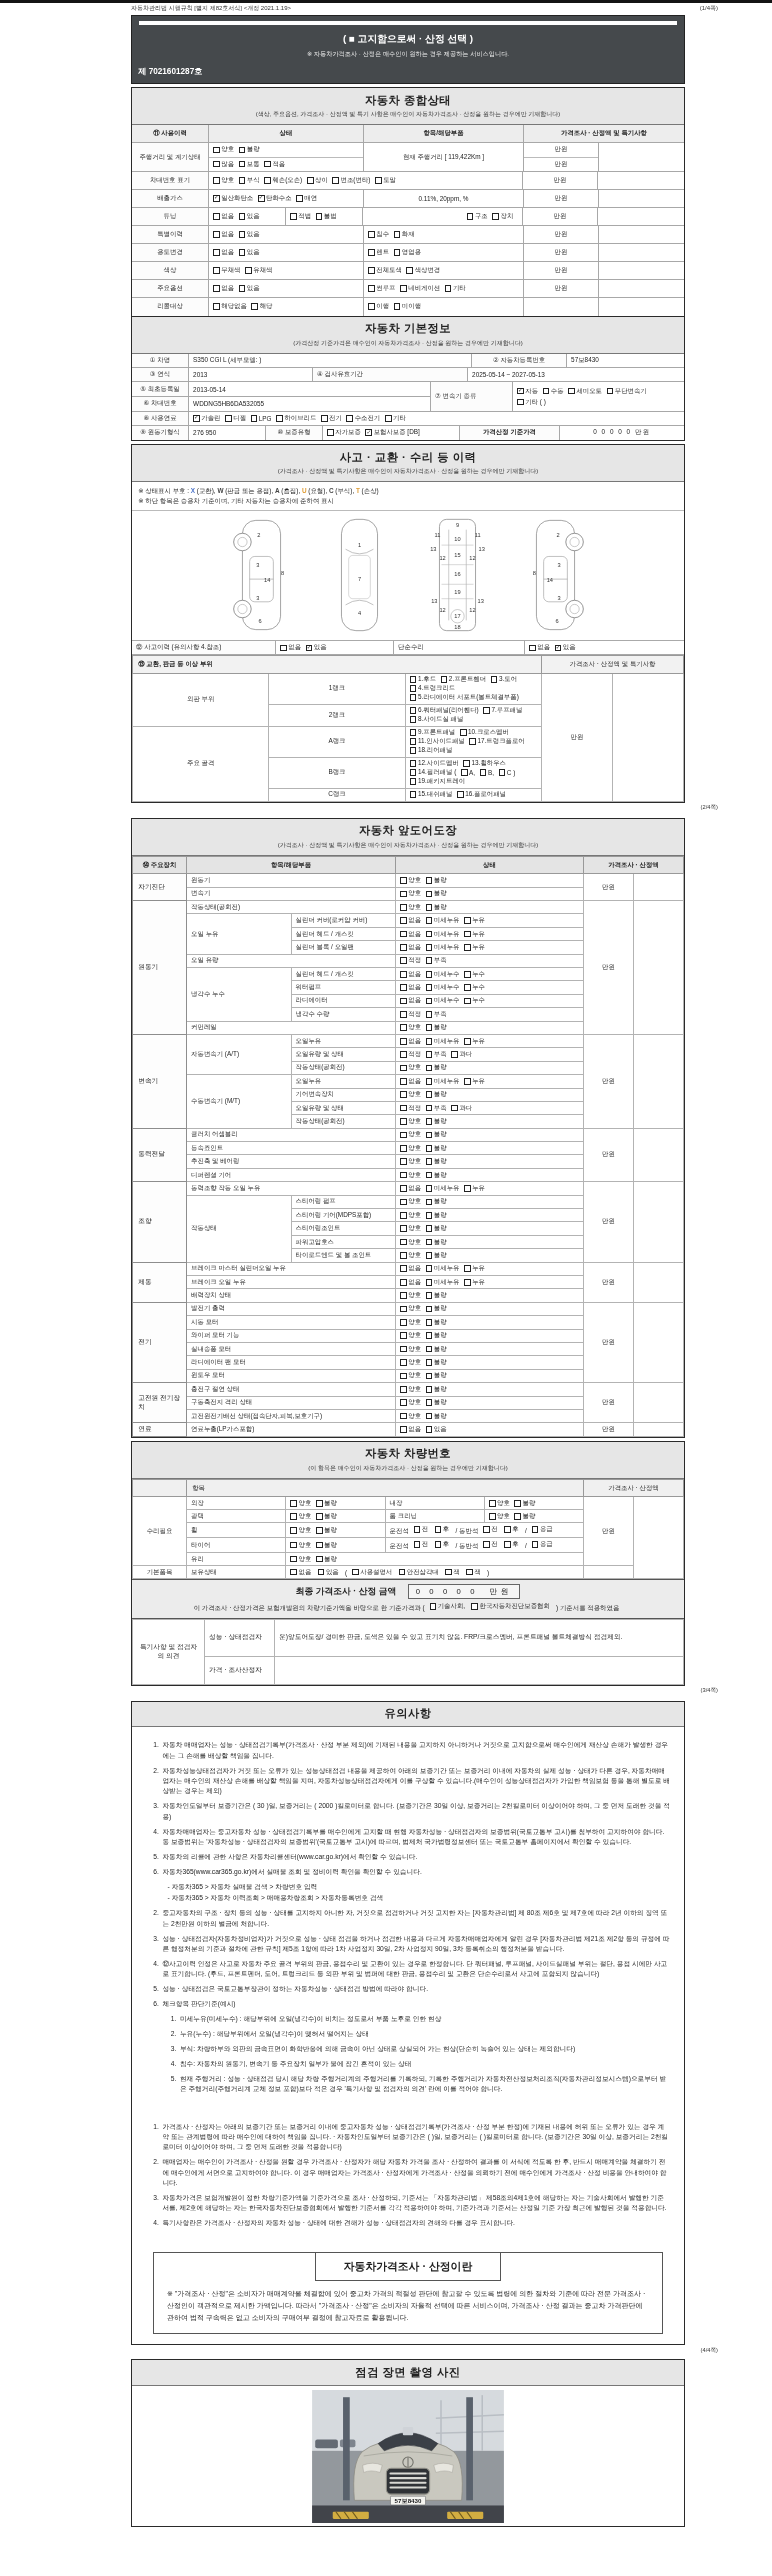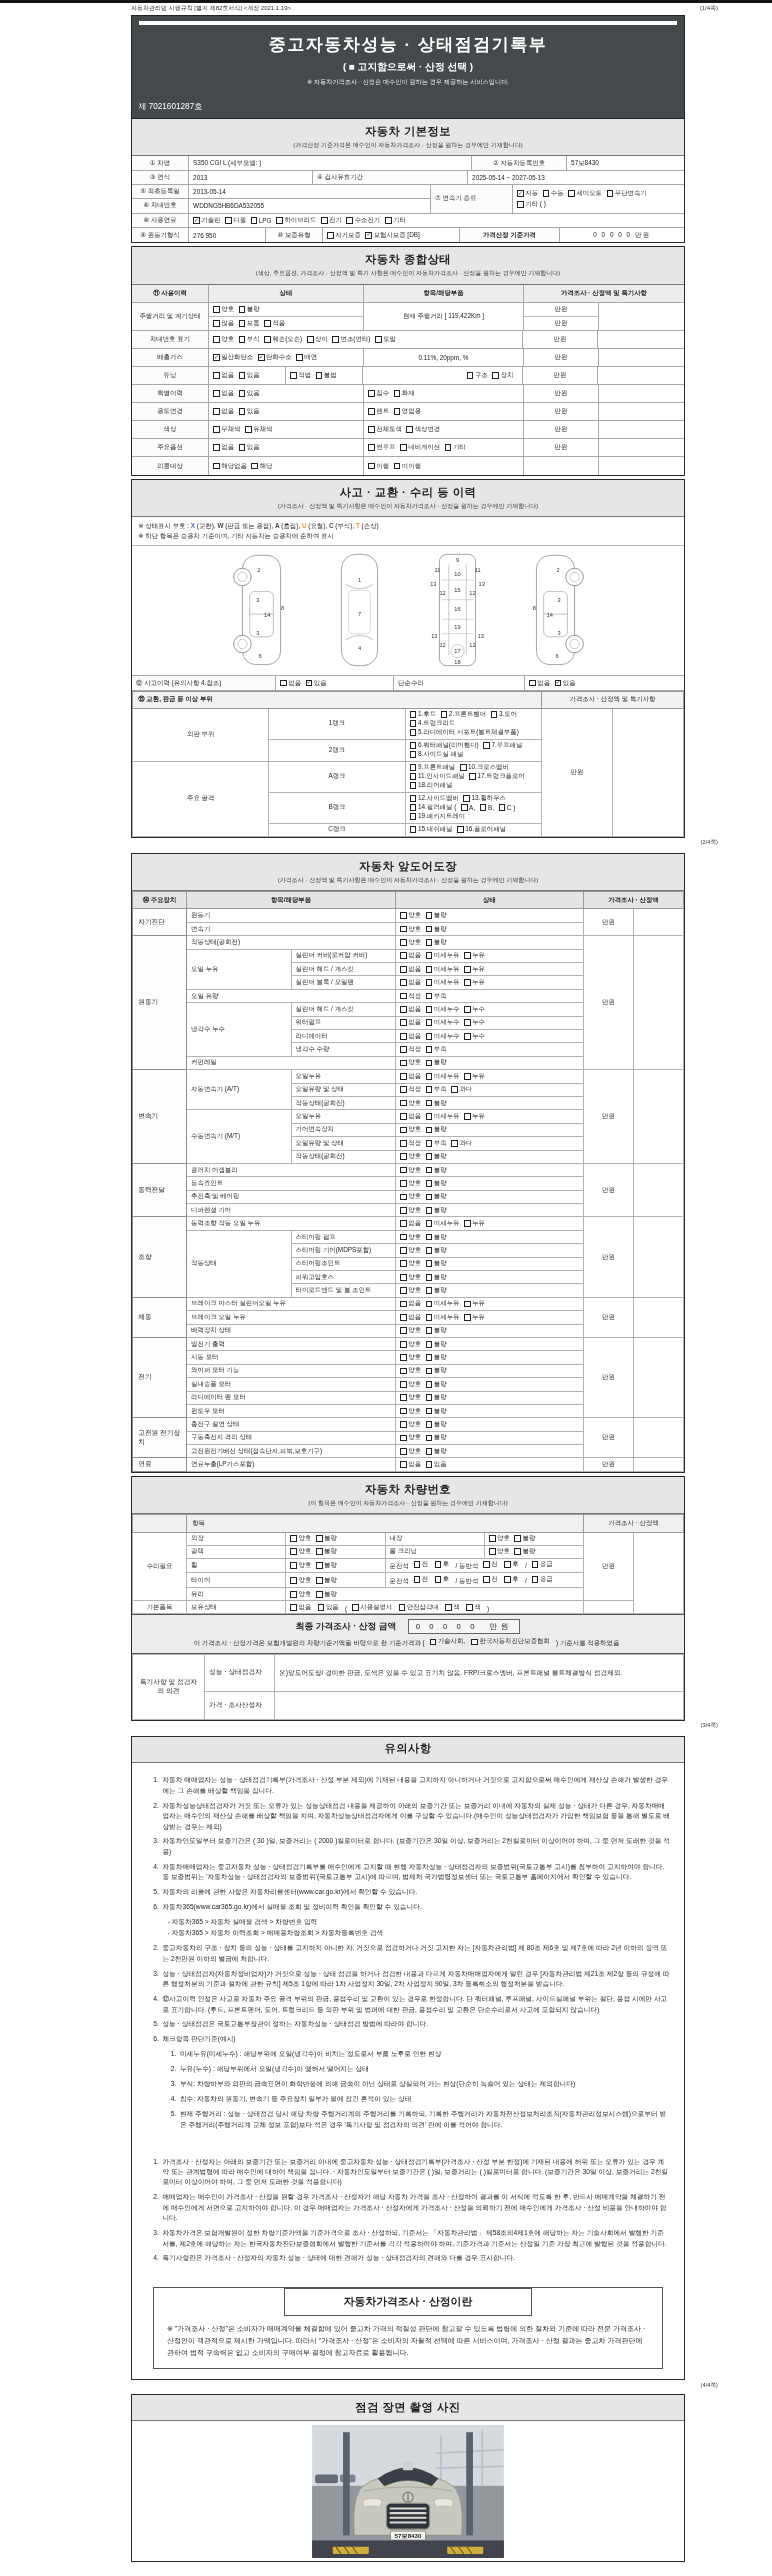--- a/index.html
+++ b/index.html
@@ -8,21 +8,21 @@
 .top-rule{height:2.6px;background:#141414;width:100%}
 .meta-row{width:587px;margin:1.5px 0 2.1px 131px;display:flex;justify-content:space-between;font-size:6px;color:#333}
 .doc{width:554px;margin-left:131px}
 .pgmark{width:587px;margin-left:131px;text-align:right;font-size:5.7px;color:#333;padding:1.5px 0}
 
 .hdr{background:#45494c;color:#fff;padding:4.1px 6.2px 6.2px;border:1px solid #222}
 .hdr .strip{height:3.6px;background:#fff;margin:1px 1px 8.2px}
 .hdr h1{text-align:center;font-size:17px;letter-spacing:1.5px;font-weight:bold}
 .hdr .sel{text-align:center;font-size:9.8px;margin-top:5.2px;font-weight:bold}
 .hdr .hnote{text-align:center;font-size:6.2px;margin-top:3.6px;color:#eee}
-.hdr .docno{font-size:8.2px;font-weight:normal;margin-top:14px}
+.hdr .docno{font-size:8.2px;font-weight:bold;margin-top:7px}
 
 .sec{border:1px solid #2a2a2a;background:#fff}
 .band{background:#e6e6e6;text-align:center;padding:4.6px 0 5.2px;border-bottom:0.5px solid #777}
 .band h2{font-size:11.3px;font-weight:bold;letter-spacing:0.5px}
 .band .bnote{font-size:6px;margin-top:2.6px;color:#333}
 
 .fr{display:flex;border-bottom:0.5px solid #a8a8a8;min-height:14px;align-items:stretch}
 .fr:last-child{border-bottom:0}
 .fc{padding:2.1px 4.1px;display:flex;align-items:center;border-right:0.5px solid #a8a8a8;font-size:6.4px}
 .fc.last{border-right:0}
@@ -54,21 +54,21 @@
 
 .nt-body{padding:8.2px 13.4px 9.3px;font-size:6.7px;color:#222}
 .nt-sub{font-size:7.7px;font-weight:bold;padding:7.2px 13.4px;border-bottom:0.5px solid #bbb}
 .nt-sub2{font-size:7.7px;font-weight:bold;padding:7.2px 13.4px;border-top:0.5px solid #bbb;border-bottom:0.5px solid #bbb;margin-top:4.1px}
 .ni{display:flex;margin:4.6px 0;line-height:1.55}
 .ni .nn{width:13.4px;min-width:13.4px;text-align:right;margin-right:3.6px}
 .ni .ntx{flex:1}
 .ni.sub{margin-left:17.5px}
 .ni.bullet{margin:1px 0 1px 5.2px}
 .pbox{margin:9.3px 20.6px 10.3px;border:0.8px solid #555;padding:0 13.4px 9.3px}
-.pbox .pb-title{width:248px;margin:-0.5px auto 7.2px;border:0.8px solid #555;text-align:center;font-size:10.8px;font-weight:bold;padding:6.2px 0;background:#fff}
+.pbox .pb-title{width:186px;margin:-0.5px auto 7.2px;border:0.8px solid #555;text-align:center;font-size:10.8px;font-weight:bold;padding:6.2px 0;background:#fff}
 .pbox .pb-body{font-size:7px;line-height:1.7}
 
 .op td{font-size:6.7px}
 
 .final{border-top:0.8px solid #555;border-bottom:0.8px solid #555;background:#ececec;text-align:center;padding:4.1px 0 4.6px}
 .final .fl1{font-size:8.8px;font-weight:bold}
 .final .fv{display:inline-block;border:0.5px solid #666;background:#f6f6f6;padding:1.5px 7.2px;margin-left:9.3px;letter-spacing:3.6px;font-size:7.7px}
 .final .fl2{font-size:6px;margin-top:3.1px}
 
 .ph-row{border-bottom:0.5px solid #aaa;display:flex;justify-content:center;padding:3.6px 0}
@@ -81,130 +81,23 @@
 <div class="top-rule"></div>
 <div class="meta-row">
   <span>자동차관리법 시행규칙 [별지 제82호서식] &lt;개정 2021.1.19&gt;</span>
   <span>(1/4쪽)</span>
 </div>
 
 <div class="doc">
 
   <div class="hdr">
     <div class="strip"></div>
-    <h1>중고자동차성능 · 상태점검기록부</h1>
     <div class="sel">( ■ 고지함으로써 · 산정 선택 )</div>
     <div class="hnote">※ 자동차가격조사 · 산정은 매수인이 원하는 경우 제공하는 서비스입니다.</div>
     <div class="docno">제 7021601287호</div>
-  </div>
-
-  <div class="sec" style="border-top:0">
-    <div class="band">
-      <h2>자동차 기본정보</h2>
-      <div class="bnote">(가격산정 기준가격은 매수인이 자동차가격조사 · 산정을 원하는 경우에만 기재합니다)</div>
-    </div>
-    <div id="basic-table">
-        <div class="fr">
-          <div class="fc lab cen" style="width:57px">① 차명</div>
-          <div class="fc" style="width:283px">S350 CGI L (세부모델: )</div>
-          <div class="fc lab cen" style="width:95px">② 자동차등록번호</div>
-          <div class="fc last" style="flex:1">57보8430</div>
-        </div>
-        <div class="fr">
-          <div class="fc lab cen" style="width:57px">③ 연식</div>
-          <div class="fc" style="width:124px">2013</div>
-          <div class="fc lab" style="width:155px">④ 검사유효기간</div>
-          <div class="fc last" style="flex:1">2025-05-14 ~ 2027-05-13</div>
-        </div>
-        <div class="fr">
-          <div style="width:299px;display:flex;flex-direction:column;border-right:0.5px solid #a8a8a8">
-            <div class="fr" style="flex:1">
-              <div class="fc lab cen" style="width:57px">⑤ 최초등록일</div>
-              <div class="fc last" style="flex:1">2013-05-14</div>
-            </div>
-            <div class="fr" style="flex:1;border-bottom:0">
-              <div class="fc lab cen" style="width:57px">⑥ 차대번호</div>
-              <div class="fc last" style="flex:1">WDDNG5HB6DA532055</div>
-            </div>
-          </div>
-          <div class="fc lab" style="width:82px">⑦ 변속기 종류</div>
-          <div class="fc last" style="flex:1;flex-wrap:wrap;padding:3.1px 4.1px">
-            <span class="cb">
-              <i class="bx chk">✓</i>
-              <span class="cl">자동</span>
-            </span>
-            <span class="cb">
-              <i class="bx"></i>
-              <span class="cl">수동</span>
-            </span>
-            <span class="cb">
-              <i class="bx"></i>
-              <span class="cl">세미오토</span>
-            </span>
-            <span class="cb">
-              <i class="bx"></i>
-              <span class="cl">무단변속기</span>
-            </span>
-            <span class="cb">
-              <i class="bx"></i>
-              <span class="cl">기타 (      )</span>
-            </span>
-          </div>
-        </div>
-        <div class="fr">
-          <div class="fc lab cen" style="width:57px">⑧ 사용연료</div>
-          <div class="fc last" style="flex:1">
-            <span class="cb">
-              <i class="bx chk">✓</i>
-              <span class="cl">가솔린</span>
-            </span>
-            <span class="cb">
-              <i class="bx"></i>
-              <span class="cl">디젤</span>
-            </span>
-            <span class="cb">
-              <i class="bx"></i>
-              <span class="cl">LPG</span>
-            </span>
-            <span class="cb">
-              <i class="bx"></i>
-              <span class="cl">하이브리드</span>
-            </span>
-            <span class="cb">
-              <i class="bx"></i>
-              <span class="cl">전기</span>
-            </span>
-            <span class="cb">
-              <i class="bx"></i>
-              <span class="cl">수소전기</span>
-            </span>
-            <span class="cb">
-              <i class="bx"></i>
-              <span class="cl">기타</span>
-            </span>
-          </div>
-        </div>
-        <div class="fr">
-          <div class="fc lab cen" style="width:57px">⑨ 원동기형식</div>
-          <div class="fc" style="width:77px">276 950</div>
-          <div class="fc lab cen" style="width:57px">⑩ 보증유형</div>
-          <div class="fc" style="width:137px">
-            <span class="cb">
-              <i class="bx"></i>
-              <span class="cl">자가보증</span>
-            </span>
-            <span class="cb">
-              <i class="bx chk">✓</i>
-              <span class="cl">보험사보증 [DB]</span>
-            </span>
-          </div>
-          <div class="fc lab cen" style="width:100px;font-weight:bold">가격산정 기준가격</div>
-          <div class="fc last cen" style="flex:1;letter-spacing:1.5px">0 0 0 0 0 만원</div>
-        </div>
-      </div>
   </div>
 
   <div class="sec" style="margin-top:3.1px">
     <div class="band">
       <h2>자동차 종합상태</h2>
       <div class="bnote">(색상, 주요옵션, 가격조사 · 산정액 및 특기 사항은 매수인이 자동차가격조사 · 산정을 원하는 경우에만 기재합니다)</div>
     </div>
     <div id="overall-table" class="ov">
         <div class="fr hd">
           <div class="fc" style="width:77px">⑪ 사용이력</div>
@@ -454,20 +347,126 @@
               <i class="bx"></i>
               <span class="cl">이행</span>
             </span>
             <span class="cb">
               <i class="bx"></i>
               <span class="cl">미이행</span>
             </span>
           </div>
           <div class="fc cen" style="width:75px"></div>
           <div class="fc last" style="flex:1"></div>
+        </div>
+      </div>
+  </div>
+
+  <div class="sec" style="border-top:0">
+    <div class="band">
+      <h2>자동차 기본정보</h2>
+      <div class="bnote">(가격산정 기준가격은 매수인이 자동차가격조사 · 산정을 원하는 경우에만 기재합니다)</div>
+    </div>
+    <div id="basic-table">
+        <div class="fr">
+          <div class="fc lab cen" style="width:57px">① 차명</div>
+          <div class="fc" style="width:283px">S350 CGI L (세부모델: )</div>
+          <div class="fc lab cen" style="width:95px">② 자동차등록번호</div>
+          <div class="fc last" style="flex:1">57보8430</div>
+        </div>
+        <div class="fr">
+          <div class="fc lab cen" style="width:57px">③ 연식</div>
+          <div class="fc" style="width:124px">2013</div>
+          <div class="fc lab" style="width:155px">④ 검사유효기간</div>
+          <div class="fc last" style="flex:1">2025-05-14 ~ 2027-05-13</div>
+        </div>
+        <div class="fr">
+          <div style="width:299px;display:flex;flex-direction:column;border-right:0.5px solid #a8a8a8">
+            <div class="fr" style="flex:1">
+              <div class="fc lab cen" style="width:57px">⑤ 최초등록일</div>
+              <div class="fc last" style="flex:1">2013-05-14</div>
+            </div>
+            <div class="fr" style="flex:1;border-bottom:0">
+              <div class="fc lab cen" style="width:57px">⑥ 차대번호</div>
+              <div class="fc last" style="flex:1">WDDNG5HB6DA532055</div>
+            </div>
+          </div>
+          <div class="fc lab" style="width:82px">⑦ 변속기 종류</div>
+          <div class="fc last" style="flex:1;flex-wrap:wrap;padding:3.1px 4.1px">
+            <span class="cb">
+              <i class="bx chk">✓</i>
+              <span class="cl">자동</span>
+            </span>
+            <span class="cb">
+              <i class="bx"></i>
+              <span class="cl">수동</span>
+            </span>
+            <span class="cb">
+              <i class="bx"></i>
+              <span class="cl">세미오토</span>
+            </span>
+            <span class="cb">
+              <i class="bx"></i>
+              <span class="cl">무단변속기</span>
+            </span>
+            <span class="cb">
+              <i class="bx"></i>
+              <span class="cl">기타 (      )</span>
+            </span>
+          </div>
+        </div>
+        <div class="fr">
+          <div class="fc lab cen" style="width:57px">⑧ 사용연료</div>
+          <div class="fc last" style="flex:1">
+            <span class="cb">
+              <i class="bx chk">✓</i>
+              <span class="cl">가솔린</span>
+            </span>
+            <span class="cb">
+              <i class="bx"></i>
+              <span class="cl">디젤</span>
+            </span>
+            <span class="cb">
+              <i class="bx"></i>
+              <span class="cl">LPG</span>
+            </span>
+            <span class="cb">
+              <i class="bx"></i>
+              <span class="cl">하이브리드</span>
+            </span>
+            <span class="cb">
+              <i class="bx"></i>
+              <span class="cl">전기</span>
+            </span>
+            <span class="cb">
+              <i class="bx"></i>
+              <span class="cl">수소전기</span>
+            </span>
+            <span class="cb">
+              <i class="bx"></i>
+              <span class="cl">기타</span>
+            </span>
+          </div>
+        </div>
+        <div class="fr">
+          <div class="fc lab cen" style="width:57px">⑨ 원동기형식</div>
+          <div class="fc" style="width:77px">276 950</div>
+          <div class="fc lab cen" style="width:57px">⑩ 보증유형</div>
+          <div class="fc" style="width:137px">
+            <span class="cb">
+              <i class="bx"></i>
+              <span class="cl">자가보증</span>
+            </span>
+            <span class="cb">
+              <i class="bx chk">✓</i>
+              <span class="cl">보험사보증 [DB]</span>
+            </span>
+          </div>
+          <div class="fc lab cen" style="width:100px;font-weight:bold">가격산정 기준가격</div>
+          <div class="fc last cen" style="flex:1;letter-spacing:1.5px">0 0 0 0 0 만원</div>
         </div>
       </div>
   </div>
 
   <div class="sec" style="margin-top:3.1px">
     <div class="band">
       <h2>사고 · 교환 · 수리 등 이력</h2>
       <div class="bnote">(가격조사 · 산정액 및 특기사항은 매수인이 자동차가격조사 · 산정을 원하는 경우에만 기재합니다)</div>
     </div>
     <div class="legend" id="legend-line"><span>※ 상태표시 부호 : </span><b style="color:#4a72c8">X</b><span> (교환), </span><b style="color:#444444">W</b><span> (판금 또는 용접), </span><b style="color:#444444">A</b><span> (흠집), </span><b style="color:#df9c33">U</b><span> (요철), </span><b style="color:#444444">C</b><span> (부식), </span><b style="color:#df9c33">T</b><span> (손상)</span><br><span>※ 하단 항목은 승용차 기준이며, 기타 자동차는 승용차에 준하여 표시</span></div>

